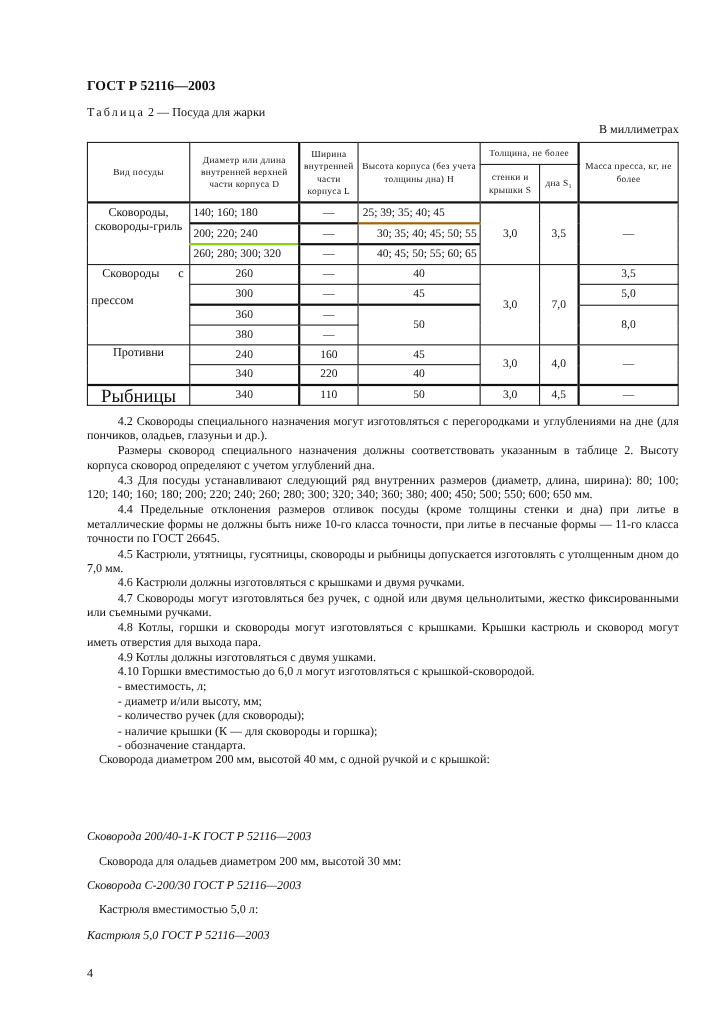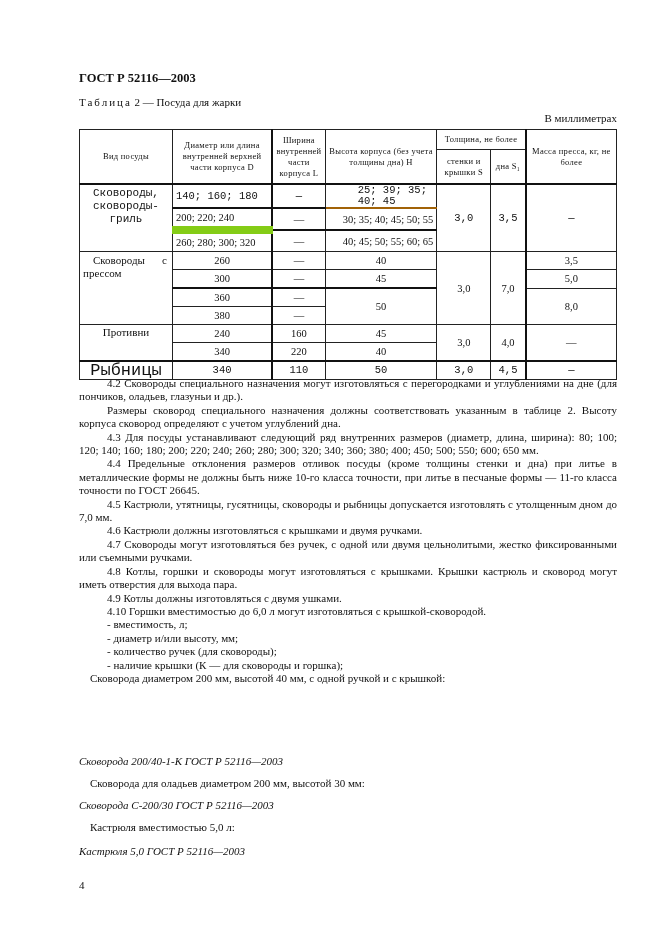--- a/index.html
+++ b/index.html
@@ -11,24 +11,24 @@
   .tbl-title .sp { letter-spacing:2px; }
   .units { right:44px; top:112px; font-size:11px; }
   table.gt { position:absolute; left:79px; top:129px; width:538px;
              border-collapse:collapse; font-size:10.5px; }
   table.gt td, table.gt th { border:1px solid #222; padding:0 3px; text-align:center;
              vertical-align:middle; font-weight:normal; line-height:11px; }
   table.gt th { font-size:8.5px; letter-spacing:0.3px; }
   table.gt tr.hdr1 th { height:19px; }
   table.gt tr.hdr2 th { height:33px; }
   table.gt tbody td { height:17px; }
-  .thick-top td { border-top:2.5px solid #111 !important;font-family:Liberation Mono, monospace; }
+  .thick-top td { border-top:2.5px solid #111 !important; }
   .thickL { border-left:2px solid #111 !important; }
   .vtop { vertical-align:top !important; padding-top:2px !important; }
-  .left { text-align:left !important; }
+  .left { text-align:left !important;margin-top:11px; }
   .right { text-align:right !important; }
   .just { text-align:justify; text-align-last:justify; }
   .para { position:absolute; left:79px; width:538px; font-size:11px; line-height:13.4px;
           text-align:justify; }
   .para p { margin:0; }
   .ind { text-indent:28px; }
   .spaced { letter-spacing:2.6px; }
   .example { position:absolute; left:79px; width:538px; text-align:left; font-style:italic;
              font-size:11px; }
   .page-num { left:79px; top:879px; font-size:11px; }
@@ -66,32 +66,32 @@
       <th>стенки и крышки S</th>
       <th>дна S₁</th>
     </tr>
   </thead>
   <tbody>
 
     <tr class="thick-top">
       <td rowspan="3" class="vtop" style="font-size:11px;line-height:13px">Сковороды, сковороды-гриль</td>
       <td class="left">140; 160; 180</td>
       <td class="thickL">—</td>
-      <td class="left" style="padding-left:32px">25; 39; 35; 40; 45</td>
+      <td class="left" style="padding-left:4px">25; 39; 35; 40; 45</td>
       <td rowspan="3">3,0</td>
       <td rowspan="3">3,5</td>
       <td rowspan="3" class="thickL">—</td>
     </tr>
     <tr style="border-top:2px solid #111">
       <td class="left" style="border-top:2px solid #111">200; 220; 240</td>
       <td class="thickL" style="border-top:2px solid #111">—</td>
       <td class="right" style="border-top:2px solid #a16207">30; 35; 40; 45; 50; 55</td>
     </tr>
     <tr>
-      <td class="left" style="border-top:8px solid #84cc16">260; 280; 300; 320</td>
+      <td class="left" style="border-top:2px solid #84cc16">260; 280; 300; 320</td>
       <td class="thickL" style="border-top:2px solid #111">—</td>
       <td class="right" style="border-top:2px solid #111">40; 45; 50; 55; 60; 65</td>
     </tr>
 
     <tr>
       <td rowspan="4" class="vtop" style="font-size:11px;line-height:13px">
         <div class="just" style="display:block;padding:0 2px 0 10px"><span>Сковороды</span> <span>с</span></div>
         <div class="left" style="text-align:left">прессом</div>
       </td>
       <td>260</td>
@@ -153,20 +153,21 @@
   <p class="ind">4.5 Кастрюли, утятницы, гусятницы, сковороды и рыбницы допускается изготовлять с утолщенным дном до 7,0 мм.</p>
   <p class="ind">4.6 Кастрюли должны изготовляться с крышками и двумя ручками.</p>
   <p class="ind">4.7 Сковороды могут изготовляться без ручек, с одной или двумя цельнолитыми, жестко фиксированными или съемными ручками.</p>
   <p class="ind">4.8 Котлы, горшки и сковороды могут изготовляться с крышками. Крышки кастрюль и сковород могут иметь отверстия для выхода пара.</p>
   <p class="ind">4.9 Котлы должны изготовляться с двумя ушками.</p>
   <p class="ind">4.10 Горшки вместимостью до 6,0 л могут изготовляться с крышкой-сковородой.</p>
   <p class="ind">- вместимость, л;</p>
   <p class="ind">- диаметр и/или высоту, мм;</p>
   <p class="ind">- количество ручек (для сковороды);</p>
   <p class="ind">- наличие крышки (К — для сковороды и горшка);</p>
+  <p class="ind">- обозначение стандарта.</p>
   <p style="text-indent:11px">Сковорода диаметром 200 мм, высотой 40 мм, с одной ручкой и с крышкой:</p>
 </div>
 
 <div class="example" style="top:755px">Сковорода 200/40-1-К ГОСТ Р 52116—2003</div>
 <div class="para" style="top:777px;text-indent:11px">Сковорода для оладьев диаметром 200 мм, высотой 30 мм:</div>
 <div class="example" style="top:799px">Сковорода С-200/30 ГОСТ Р 52116—2003</div>
 <div class="para" style="top:821px;text-indent:11px">Кастрюля вместимостью 5,0 л:</div>
 <div class="example" style="top:845px">Кастрюля 5,0 ГОСТ Р 52116—2003</div>
 
 <div class="abs page-num">4</div>

